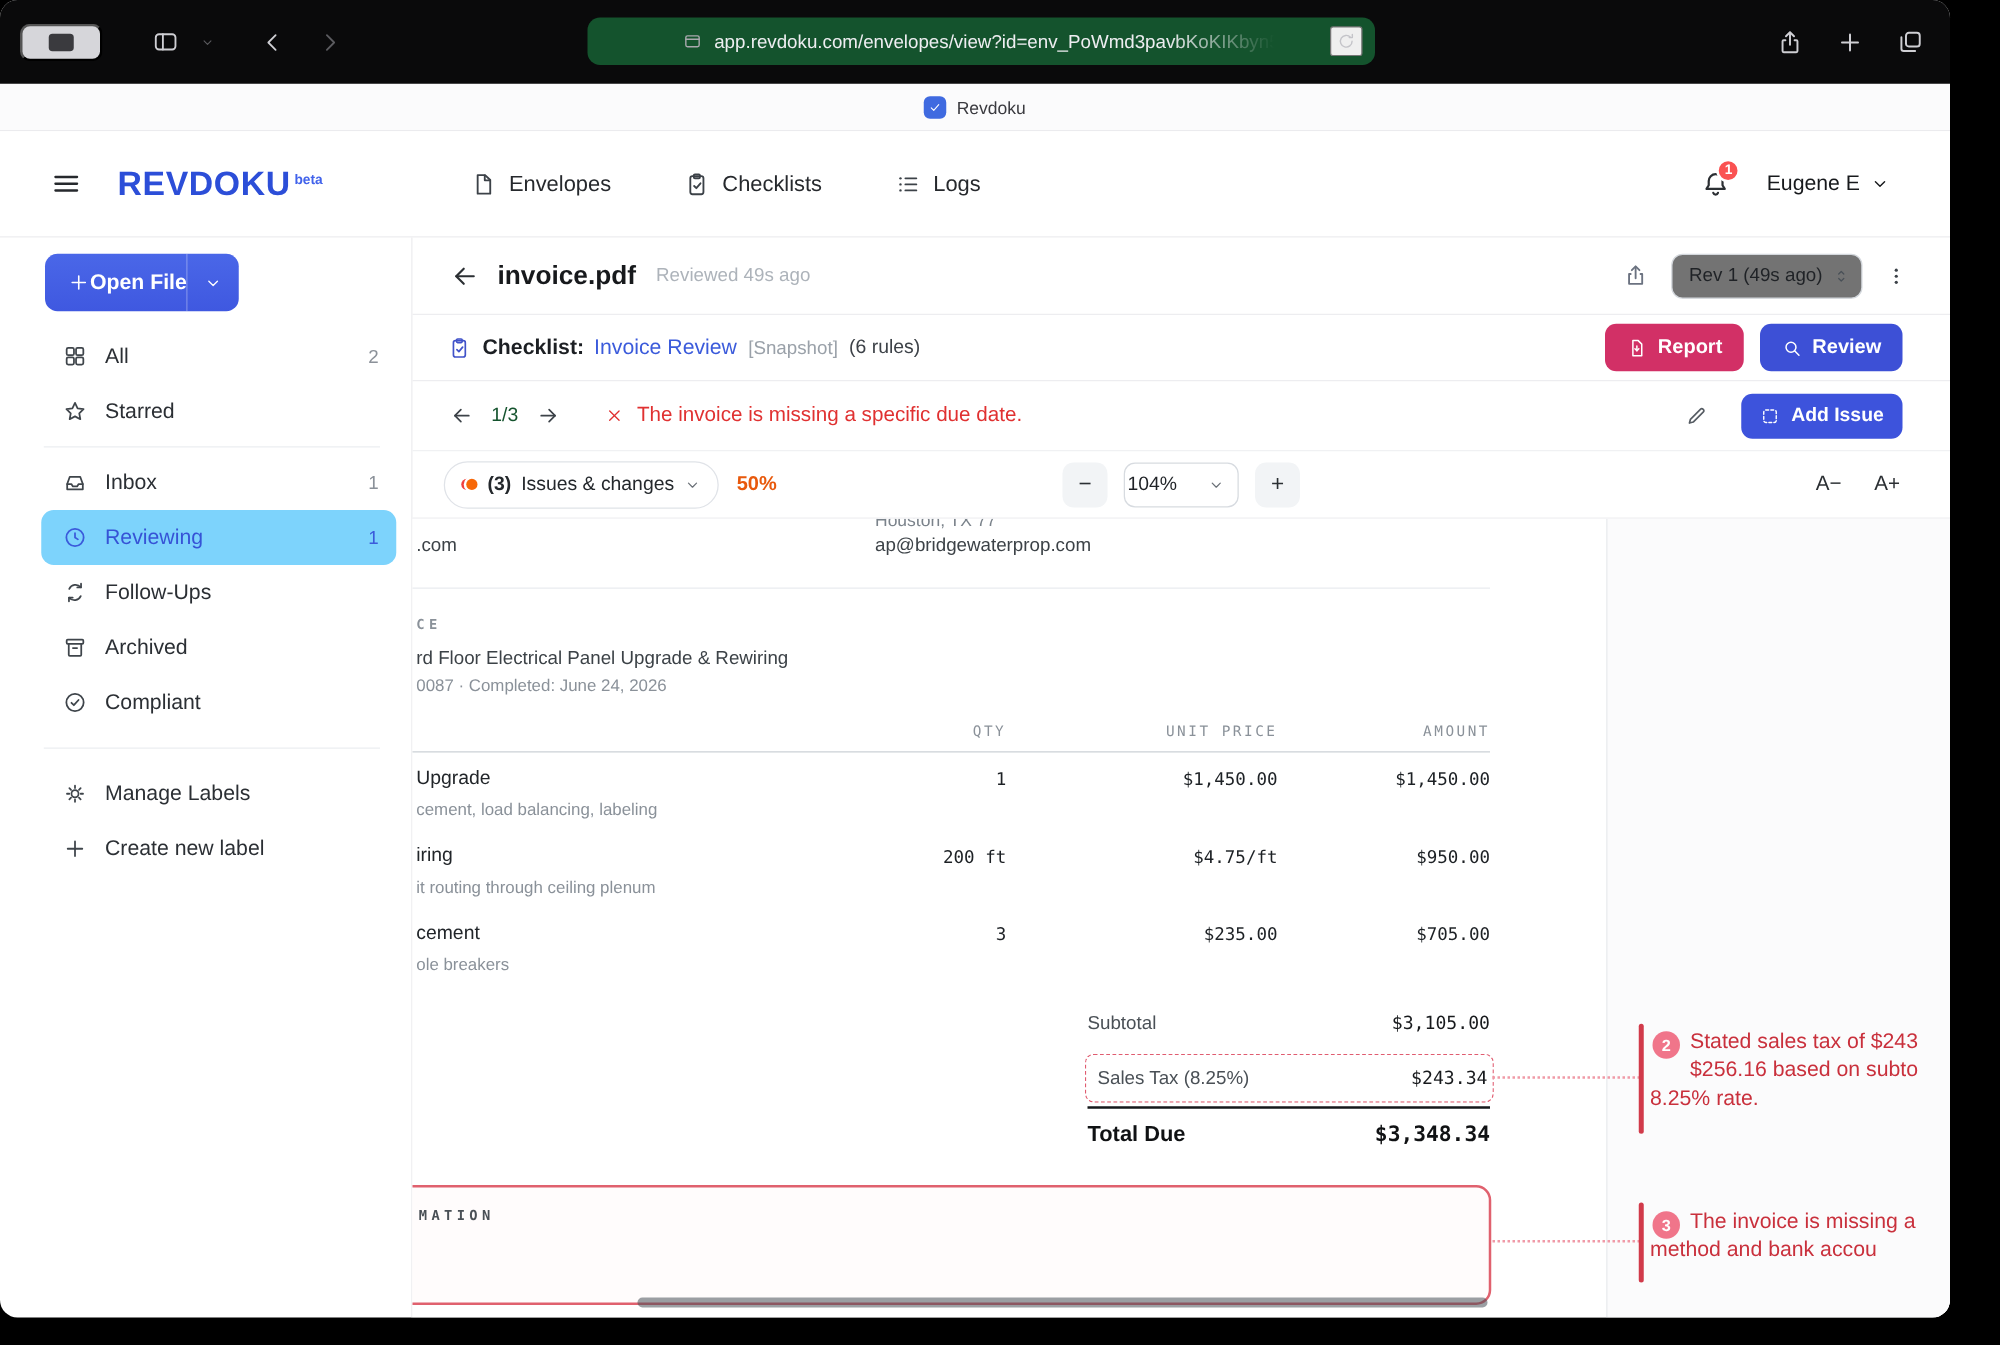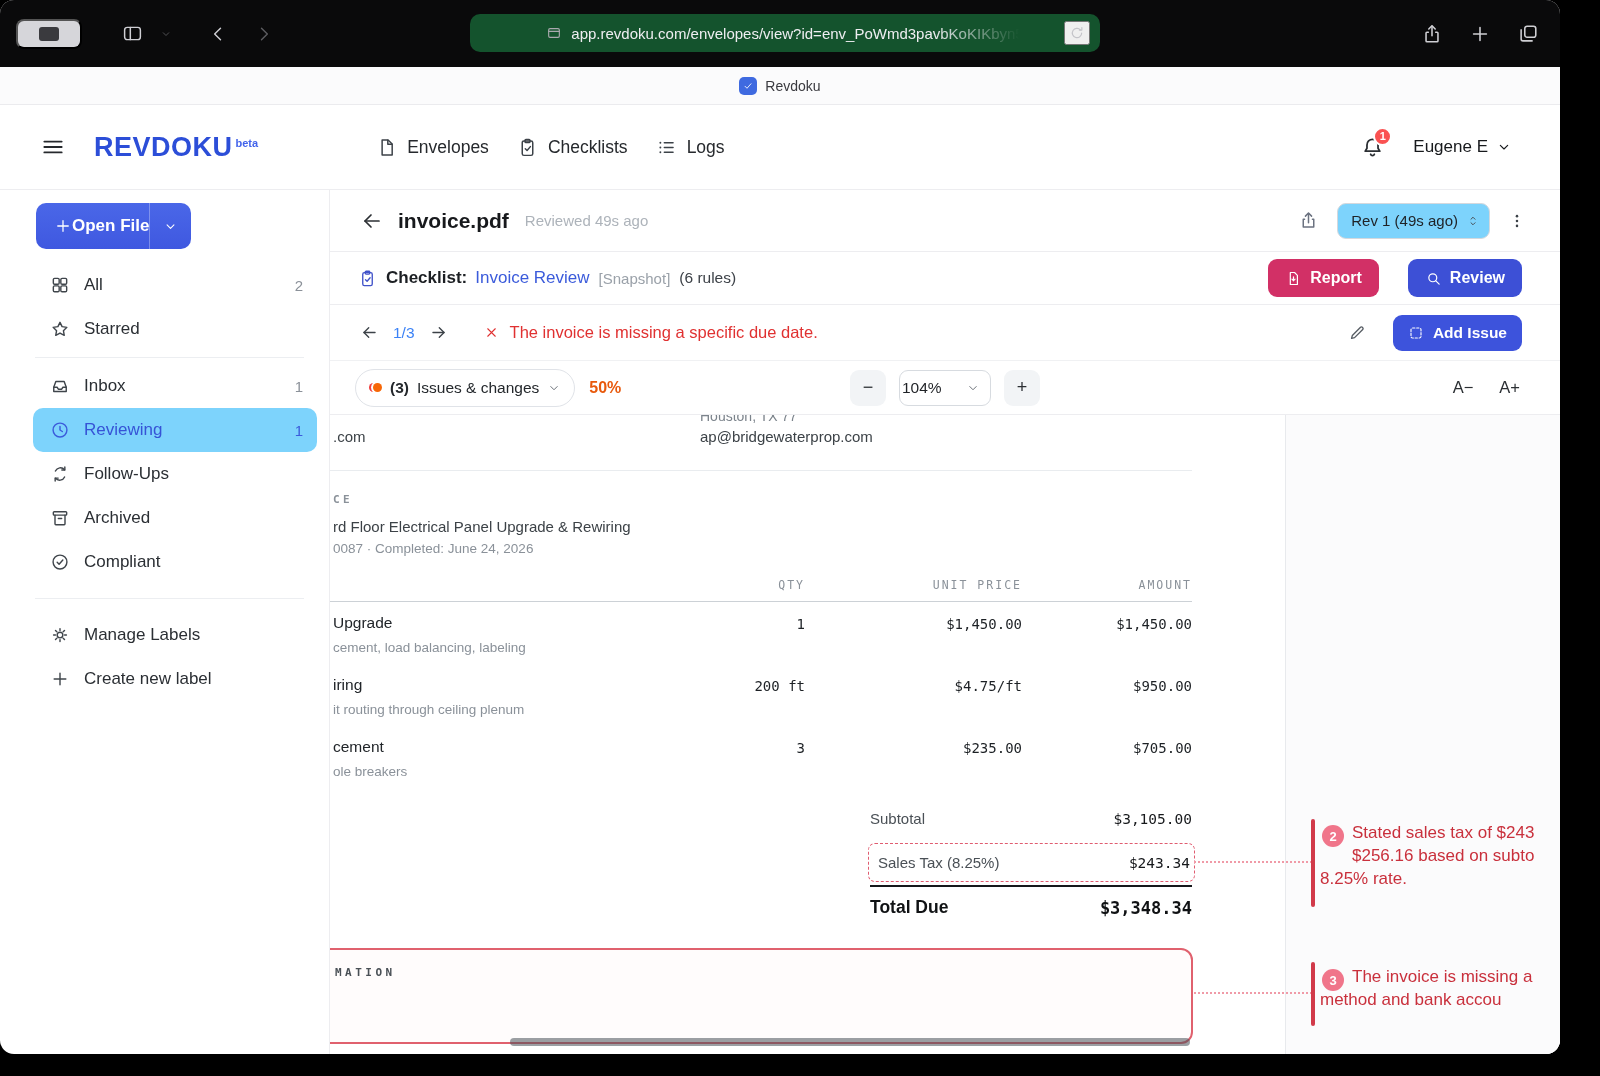--- a/index.html
+++ b/index.html
@@ -19,21 +19,21 @@
 .chrome-right{position:absolute;right:16px;top:0;height:67px;display:flex;align-items:center;gap:16px;color:#d2d2d6}
 
 .tabstrip{height:38px;background:#fbfbfc;border-bottom:1px solid #ebebee;display:flex;align-items:center;justify-content:center;gap:8px}
 .favicon{width:18px;height:18px;border-radius:5px;background:#3f6ae0;color:#fff;display:flex;align-items:center;justify-content:center}
 .tab-title{font-size:14px;font-weight:500;color:#3a3a3f}
 
 .app-header{height:85px;background:#fff;border-bottom:1px solid #ededf0;display:flex;align-items:center;padding:0 48px 0 40px}
 .hamburger{color:#26292d;margin-right:28px;background:none;border:none}
 .logo{font-size:27px;font-weight:800;color:#2c4ed8;letter-spacing:.5px}
 .beta{font-size:11px;font-weight:700;color:#4263eb;margin-left:3px;display:inline-block;transform:translateY(-9px)}
-.topnav{display:flex;gap:28px;margin-left:118px}
+.topnav{display:flex;gap:58px;margin-left:118px}
 .nav-item{display:flex;align-items:center;gap:10px;font-size:17.5px;font-weight:500;color:#26292d;background:none;border:none}
 .nav-item .nic{color:#3c4248}
 .hdr-right{margin-left:auto;display:flex;align-items:center;gap:28px}
 .bell-wrap{position:relative;color:#2b2f33}
 .badge{position:absolute;top:-8px;right:-7px;min-width:19px;height:19px;border-radius:10px;background:#fa5252;color:#fff;font-size:11px;font-weight:700;display:flex;align-items:center;justify-content:center;border:2.5px solid #fff}
 .user{display:flex;align-items:center;gap:8px;font-size:17px;font-weight:500;color:#17191c;background:none;border:none}
 
 .app-body{display:flex;height:864px}
 .sidebar{width:330px;border-right:1px solid #ededf0;padding-top:13px;flex-shrink:0}
 .openfile{display:flex;align-items:stretch;height:46px;margin:0 14px 0 36px;border-radius:10px;background:linear-gradient(180deg,#4a67e8,#3f58e0);color:#fff;border:none;overflow:hidden}
@@ -47,35 +47,35 @@
 .s-item.active .sic,.s-item.active .cnt{color:#3b5bdb}
 .sdiv{height:1px;background:#eceef1;margin:6px 13px 6px 2px}
 .sdiv.big{margin:14px 13px 14px 2px}
 .main{flex:1;display:flex;flex-direction:column;min-width:0}
 
 .doc-header{height:62px;display:flex;align-items:center;padding:0 34px 0 30px;border-bottom:1px solid #ededf0}
 .iconbtn{background:none;border:none;display:flex;align-items:center;justify-content:center;color:#2b2f33}
 .filename{margin-left:14px;font-size:21px;font-weight:700;color:#17191c}
 .reviewed{margin-left:16px;font-size:15px;color:#adb3ba}
 .dh-right{margin-left:auto;display:flex;align-items:center;gap:18px}
-.rev-select{display:flex;align-items:center;gap:8px;height:36px;border:1px solid #d4d8dd;border-radius:9px;padding:0 9px 0 13px;font-size:15px;color:#1f2226;background:#7dd3fc}
+.rev-select{display:flex;align-items:center;gap:8px;height:36px;border:1px solid #d4d8dd;border-radius:9px;padding:0 9px 0 13px;font-size:15px;color:#1f2226;background:#737373}
 
 .checklist-bar{height:53px;display:flex;align-items:center;padding:0 38px 0 28px;border-bottom:1px solid #ededf0}
 .cl-icon{color:#4052c9}
 .cl-prefix{margin-left:9px;font-size:17px;font-weight:700;color:#1c1f23}
 .cl-name{margin-left:8px;font-size:17px;font-weight:500;color:#3b5bdb}
 .cl-snap{margin-left:9px;font-size:15px;color:#9aa1a9}
 .cl-rules{margin-left:9px;font-size:15.5px;color:#3d4248}
-.cl-right{margin-left:auto;display:flex;gap:29px}
+.cl-right{margin-left:auto;display:flex;gap:13px}
 .btn{height:38px;border-radius:9px;display:flex;align-items:center;gap:8px;padding:0 17px;color:#fff;font-size:16px;font-weight:600;border:none}
 .btn-report{background:#d23066}
 .btn-review{background:#3d50d6}
 
 .issue-bar{height:56px;display:flex;align-items:center;padding:0 38px 0 30px;border-bottom:1px solid #f0f1f3}
-.i-index{margin:0 14px;font-size:15.5px;color:#3b82f6}
+.i-index{margin:0 14px;font-size:15.5px;color:#14532d}
 .i-x{margin-left:36px;color:#e03131}
 .i-msg{margin-left:11px;font-size:16.5px;color:#e03131}
 .i-right{margin-left:auto;display:flex;align-items:center;gap:26px}
 .pencil{color:#565c63}
 .btn-add{height:36px;border-radius:9px;background:#3d53dc;color:#fff;border:none;display:flex;align-items:center;gap:9px;padding:0 15px;font-size:15.5px;font-weight:600}
 
 .toolbar{height:54px;display:flex;align-items:center;padding:0 40px 0 25px;border-bottom:1px solid #ededf0;position:relative}
 .issues-pill{height:38px;border:1px solid #e0e3e8;border-radius:19px;display:flex;align-items:center;padding:0 13px;gap:8px;background:#fff}
 .dot{width:9px;height:9px;border-radius:50%}
 .dot.red{background:#f03e3e}

